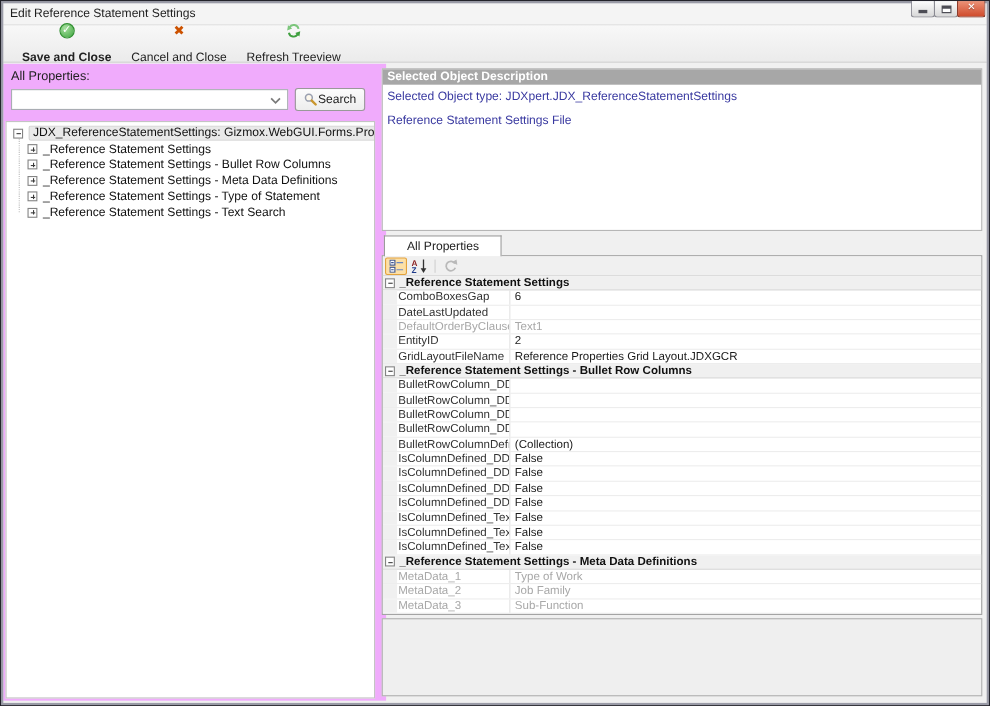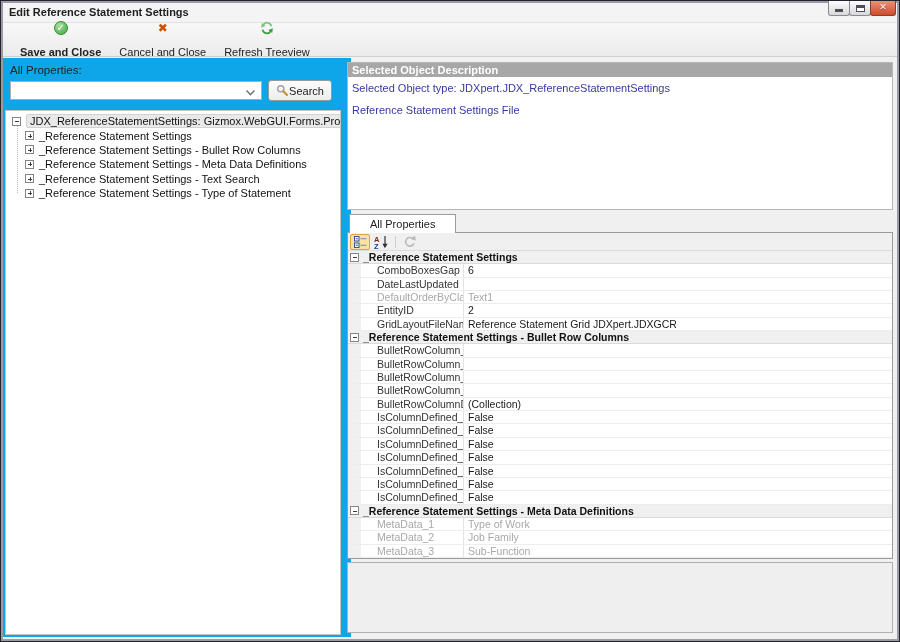--- a/index.html
+++ b/index.html
@@ -2,21 +2,21 @@
 <html><head>
 <meta charset="utf-8">
 <style>
   * { margin:0; padding:0; box-sizing:border-box; }
   html,body { width:900px; height:642px; background:#d8d8d8; font-family:"Liberation Sans", sans-serif; }
   .window { position:relative; width:900px; height:642px; background:#f0f0f0; overflow:hidden; }
   .window::after { content:""; position:absolute; inset:0; border:1px solid #23232b; pointer-events:none; z-index:99; }
   .window::before { content:""; position:absolute; inset:1px; border:2px solid #9a9ba7; pointer-events:none; z-index:98; }
 
   
-  .titlebar { position:absolute; left:3px; top:3px; right:3px; height:19px; background:#f4f4f4;font-weight:bold; }
+  .titlebar { position:absolute; left:3px; top:3px; right:3px; height:19px; background:#f4f4f4; }
   .title-text { position:absolute; left:6px; top:3px; font-size:11px; color:#1e1e1e; }
   .win-controls { position:absolute; top:1px; right:4px; display:flex; z-index:100; }
   .win-btn { height:15px; border:1px solid #8a8a92; border-top:none; border-radius:0 0 3px 3px;
              display:flex; align-items:flex-end; justify-content:center; margin-left:0; }
   .win-btn + .win-btn { margin-left:-1px; }
   .btn-min, .btn-max { width:22px; background:linear-gradient(#fdfdfd,#d8d8d8); }
   .btn-close { width:26px; background:linear-gradient(#eb9277,#cf4a2b); border-color:#8d3b2a; }
   .glyph-min { width:8px; height:3px; background:#4d4d55; margin-bottom:3px; }
   .glyph-max { width:9px; height:7px; border:1px solid #4d4d55; border-top:3px solid #4d4d55; margin-bottom:3px; background:#fff; }
   .glyph-close { font-size:9px; font-weight:bold; color:#fff; line-height:13px; margin-bottom:1px; text-shadow:0 1px 1px rgba(0,0,0,.35); font-family:"DejaVu Sans", sans-serif; }
@@ -28,21 +28,21 @@
   .tb-btn { display:flex; flex-direction:column; align-items:center; justify-content:center;
             height:31px; padding:0 9px; border-radius:2px; cursor:default; }
   .tb-label { font-size:11px; color:#222; margin-top:11px;text-align:right; }
   .tb-label.bold { font-weight:bold; }
   .icon-save { width:14px; height:14px; border-radius:50%; background:radial-gradient(circle at 35% 30%, #a8e0a0, #3da53d);
                border:1px solid #2f8f2f; color:#fff; font-size:10px; line-height:12px; text-align:center; font-weight:bold;
                font-family:"DejaVu Sans", sans-serif; }
   .icon-cancel { color:#cc5200; font-size:12px; font-weight:bold; line-height:14px; font-family:"DejaVu Sans", sans-serif; }
 
   
-  .left-panel { position:absolute; left:3px; top:58px; width:348px; height:579px; background:#0ea5e9; }
+  .left-panel { position:absolute; left:3px; top:58px; width:348px; height:579px; background:#f0abfc; }
   .all-props-label { position:absolute; left:7px; top:6px; font-size:11.5px; color:#222; }
   .combo { position:absolute; left:7px; top:23px; width:252px; height:19px; background:#fff; border:1px solid #a9adb3;
            display:flex; align-items:center; justify-content:flex-end; padding-right:5px; }
   .search-btn { position:absolute; left:265px; top:22px; width:64px; height:21px; border:1px solid #999;
                 border-radius:3px; background:linear-gradient(#fcfcfc,#ededed); display:flex; align-items:center;
                 justify-content:center; font-size:11px; color:#222; gap:0; }
   .tree-box { position:absolute; left:2px; top:52px; width:336px; height:525px; background:#fff; border:1px solid #c4c4c4; padding-top:3px; }
   .tree-connector { position:absolute; left:11px; top:15px; height:67px; border-left:1px dotted #bdbdbd; }
   .tree-item { height:14.4px; display:flex; align-items:center; font-size:11px; color:#111; white-space:nowrap; overflow:hidden; }
   .tree-item.root { padding-left:6px; }
@@ -64,21 +64,21 @@
 
   .pg-container { position:absolute; left:347px; top:232px; width:546px; height:327px; background:#fff; border:1px solid #9b9b9b; }
   .pg-toolbar { height:18px; background:#f0f0f0; border-bottom:1px solid #dcdcdc; display:flex; align-items:center; padding-left:2px; }
   .pgt-btn { width:20px; height:16px; display:flex; align-items:center; justify-content:center; margin-right:1px; }
   .pgt-btn.selected { background:#fde0a6; border:1px solid #e3a23c; border-radius:2px; }
   .pgt-sep { width:1px; height:12px; background:#cfcfcf; margin:0 3px; }
 
   .pg-rows { }
   .pg-row { height:13.35px; display:flex; align-items:stretch; border-bottom:1px solid #ededed; font-size:10.5px; }
   .pg-indent { flex:0 0 13px; background:#f0f0f0; }
-  .pg-name { flex:0 0 102px; color:#333; padding-left:16px; line-height:12.3px; white-space:nowrap; overflow:hidden; }
+  .pg-name { flex:0 0 102px; color:#333; padding-left:1px; line-height:12.3px; white-space:nowrap; overflow:hidden; }
   .pg-value { flex:1 1 auto; border-left:1px solid #e3e3e3; color:#1a1a1a; padding-left:4px; line-height:12.3px; white-space:nowrap; overflow:hidden; }
   .pg-row.disabled .pg-name, .pg-row.disabled .pg-value { color:#a8a8a8; }
   .pg-row.pg-cat { background:#f0f0f0; border-bottom:1px solid #dadada; align-items:center; }
   .pg-cat .tbox { margin-left:2px; margin-right:4px; }
   .pg-cat-name { font-weight:bold; color:#111; font-size:10.5px; white-space:nowrap; overflow:hidden; }
 
   .help-panel { position:absolute; left:347px; top:562px; width:546px; height:71px; background:#efefef; border:1px solid #b0b0b0; }
 </style>
 </head>
 <body>
@@ -160,26 +160,26 @@
     <span class="tree-label">_Reference Statement Settings - Bullet Row Columns</span>
   </div>
 
   <div class="tree-item child">
     <span class="tbox plus"></span>
     <span class="tree-label">_Reference Statement Settings - Meta Data Definitions</span>
   </div>
 
   <div class="tree-item child">
     <span class="tbox plus"></span>
+    <span class="tree-label">_Reference Statement Settings - Type of Statement</span>
+  </div>
+
+  <div class="tree-item child">
+    <span class="tbox plus"></span>
     <span class="tree-label">_Reference Statement Settings - Text Search</span>
-  </div>
-
-  <div class="tree-item child">
-    <span class="tbox plus"></span>
-    <span class="tree-label">_Reference Statement Settings - Type of Statement</span>
   </div>
 </div>
     </div>
   </div>
 
   <div class="desc-box">
     <div class="desc-header">Selected Object Description</div>
     <div class="desc-line l1">Selected Object type: JDXpert.JDX_ReferenceStatementSettings</div>
     <div class="desc-line l2">Reference Statement Settings File</div>
   </div>
@@ -240,21 +240,21 @@
 
   <div class="pg-row">
     <div class="pg-indent"></div>
     <div class="pg-name">EntityID</div>
     <div class="pg-value">2</div>
   </div>
 
   <div class="pg-row">
     <div class="pg-indent"></div>
     <div class="pg-name">GridLayoutFileName</div>
-    <div class="pg-value">Reference Statement Grid JDXpert.JDXGCR</div>
+    <div class="pg-value">Reference Properties Grid Layout.JDXGCR</div>
   </div>
 
   <div class="pg-row pg-cat">
     <span class="tbox"></span>
     <span class="pg-cat-name">_Reference Statement Settings - Bullet Row Columns</span>
   </div>
 
   <div class="pg-row">
     <div class="pg-indent"></div>
     <div class="pg-name">BulletRowColumn_DDText</div>

